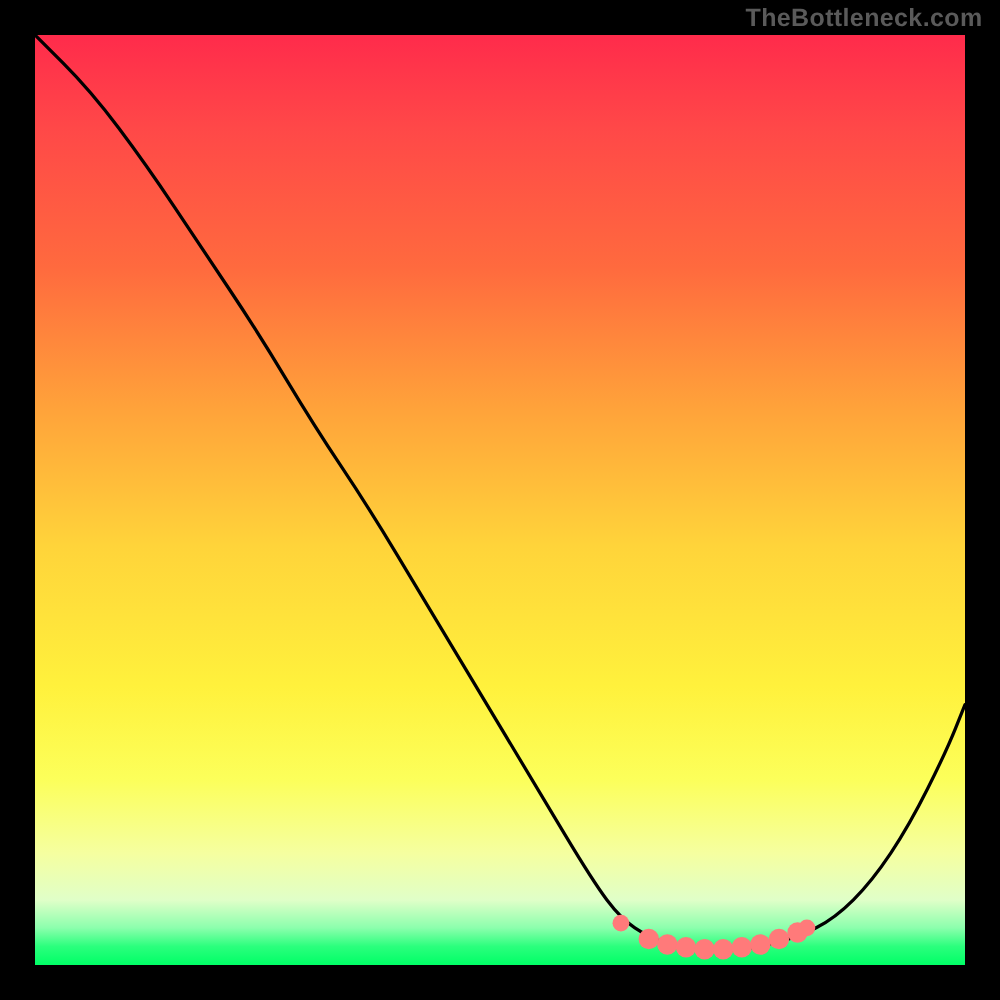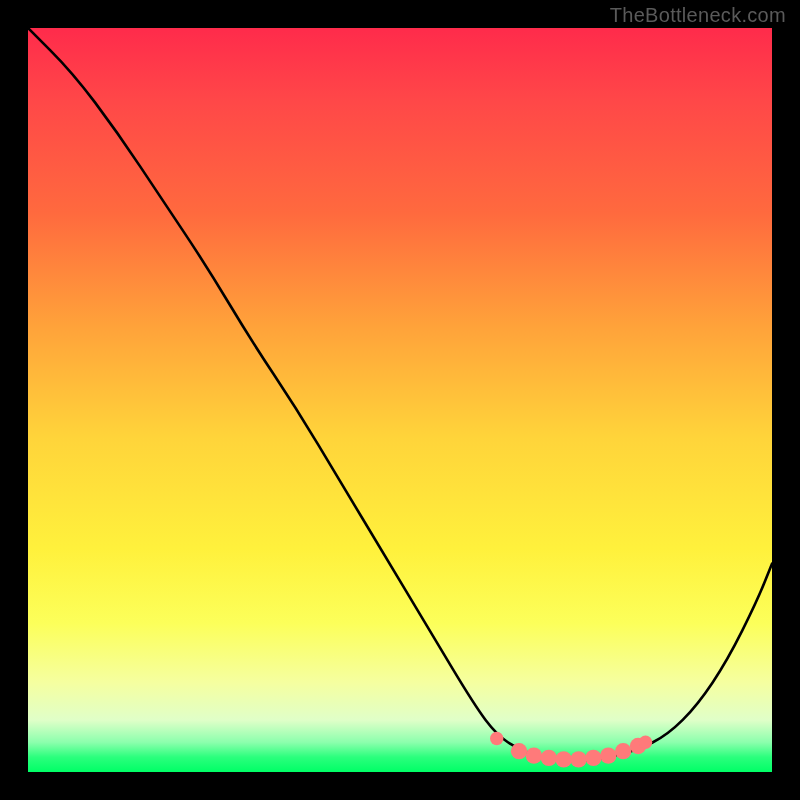--- a/index.html
+++ b/index.html
@@ -16,21 +16,21 @@
     width: 800px;
     height: 800px;
     background: #000;
   }
   .watermark {
     position: absolute;
     top: 4px;
     right: 14px;
     color: #5a5a5a;
     font-size: 20px;
-    font-weight: 400;
+    font-weight: 700;
     letter-spacing: 0.3px;
     z-index: 5;
   }
   .plot {
     position: absolute;
     left: 28px;
     top: 28px;
     right: 28px;
     bottom: 28px;
   }

